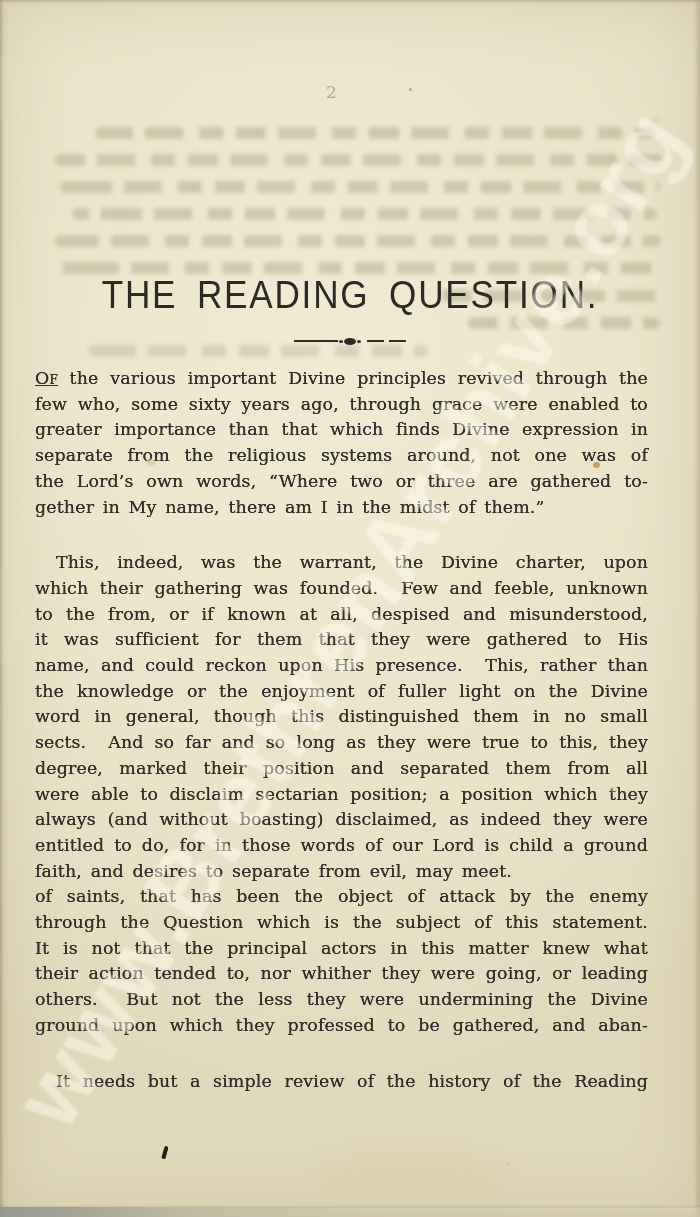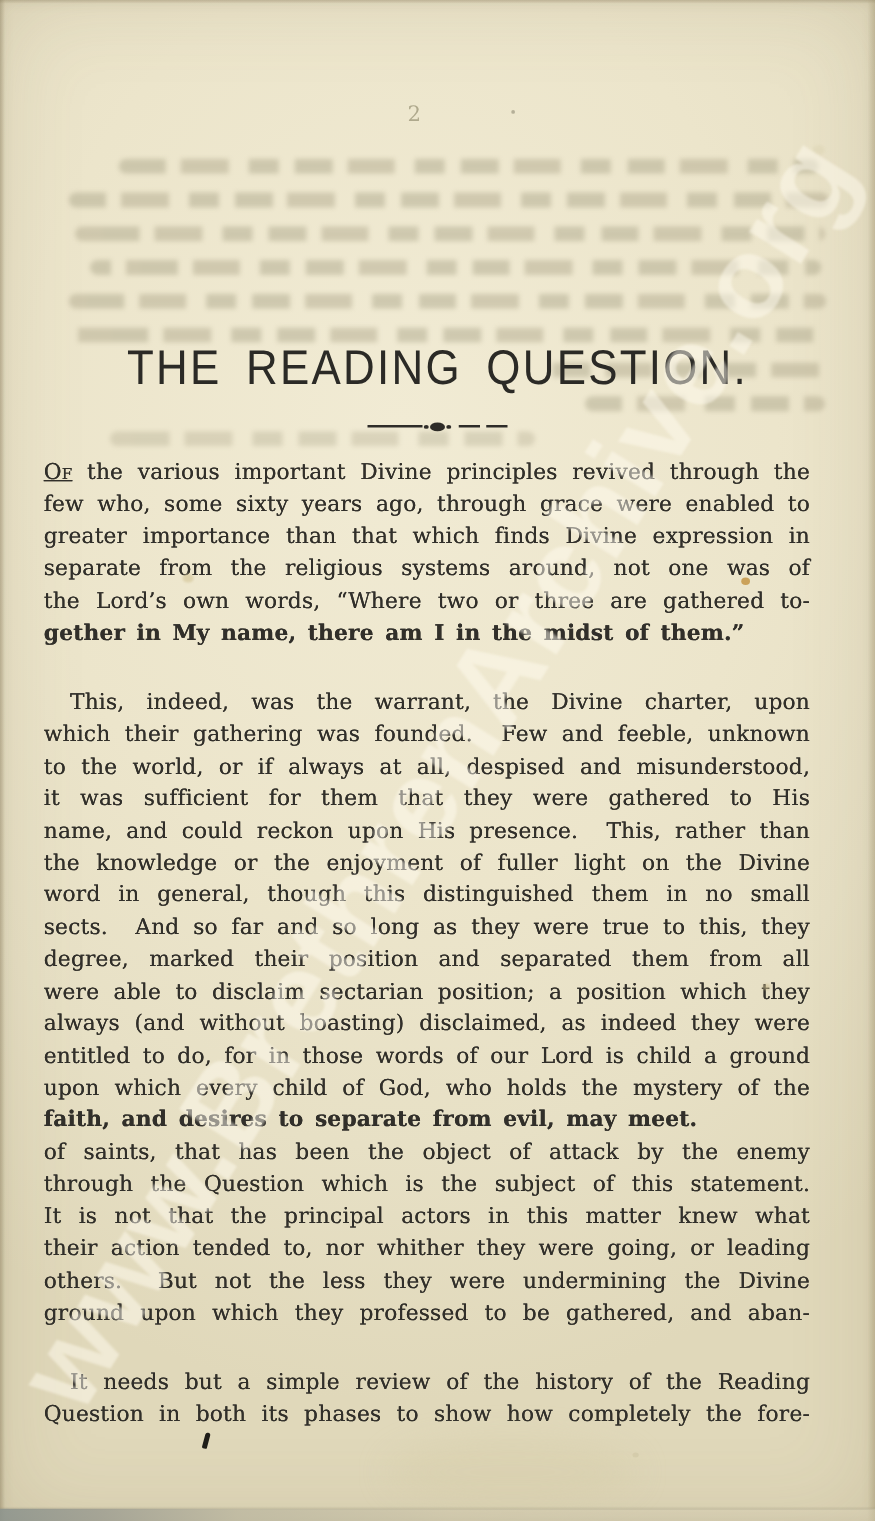--- a/index.html
+++ b/index.html
@@ -60,21 +60,21 @@
     position:absolute;top:366px;left:35px;width:613px;
     color:#312f2a;
     font-size:17.4px;line-height:25.7px;
     word-spacing:3px;letter-spacing:.15px;
     text-rendering:optimizeLegibility;
   }
   .line{
     text-align:justify;text-align-last:justify;-moz-text-align-last:justify;
     white-space:pre-wrap;text-shadow:0 0 .45px #34322c;
   }
-  .line.last{text-align-last:left;font-weight:bold;-moz-text-align-last:left;}
+  .line.last{text-align-last:left;-moz-text-align-last:left;}
   .line.indent{text-indent:21px;margin-top:30px;}
   .sc{font-variant:small-caps;text-decoration:underline;}
   
   .ink-mark{
     position:absolute;top:1146px;left:163px;width:4px;height:13px;
     background:#1e1d18;border-radius:2px 2px 1px 1px;transform:rotate(15deg);
   }
   .speck{position:absolute;border-radius:50%;}
   .sp1{top:462px;left:593px;width:7px;height:6px;background:#c3923e;opacity:.8;filter:blur(.6px);}
   .sp2{top:459px;left:146px;width:9px;height:7px;background:#d6c99e;opacity:.7;filter:blur(1px);}
@@ -145,44 +145,42 @@
         <div class="line"><span class="sc">Of</span> the various important Divine principles revived through the</div>
         <div class="line">few who, some sixty years ago, through grace were enabled to</div>
         <div class="line">greater importance than that which finds Divine expression in</div>
         <div class="line">separate from the religious systems around, not one was of</div>
         <div class="line">the Lord’s own words, “Where two or three are gathered to-</div>
         <div class="line last">gether in My name, there am I in the midst of them.”</div>
       </div>
       <div class="para">
         <div class="line indent">This, indeed, was the warrant, the Divine charter, upon</div>
         <div class="line">which their gathering was founded.  Few and feeble, unknown</div>
-        <div class="line">to the world, or if always at all, despised and misunderstood,</div>
+        <div class="line">to the from, or if known at all, despised and misunderstood,</div>
         <div class="line">it was sufficient for them that they were gathered to His</div>
         <div class="line">name, and could reckon upon His presence.  This, rather than</div>
         <div class="line">the knowledge or the enjoyment of fuller light on the Divine</div>
         <div class="line">word in general, though this distinguished them in no small</div>
         <div class="line">sects.  And so far and so long as they were true to this, they</div>
         <div class="line">degree, marked their position and separated them from all</div>
         <div class="line">were able to disclaim sectarian position; a position which they</div>
         <div class="line">always (and without boasting) disclaimed, as indeed they were</div>
         <div class="line">entitled to do, for in those words of our Lord is child a ground</div>
-        <div class="line">upon which every child of God, who holds the mystery of the</div>
         <div class="line last">faith, and desires to separate from evil, may meet.</div>
       </div>
       <div class="para">
         <div class="line">of saints, that has been the object of attack by the enemy</div>
         <div class="line">through the Question which is the subject of this statement.</div>
         <div class="line">It is not that the principal actors in this matter knew what</div>
         <div class="line">their action tended to, nor whither they were going, or leading</div>
         <div class="line">others.  But not the less they were undermining the Divine</div>
         <div class="line">ground upon which they professed to be gathered, and aban-</div>
       </div>
       <div class="para">
         <div class="line indent">It needs but a simple review of the history of the Reading</div>
-        <div class="line">Question in both its phases to show how completely the fore-</div>
       </div>
     </div>
 
   <div class="ink-mark"></div>
   <div class="speck sp1"></div>
   <div class="speck sp2"></div>
   <div class="speck sp3"></div>
   <div class="speck sp4"></div>
   <div class="speck sp5"></div>
   <div class="speck sp6"></div>

